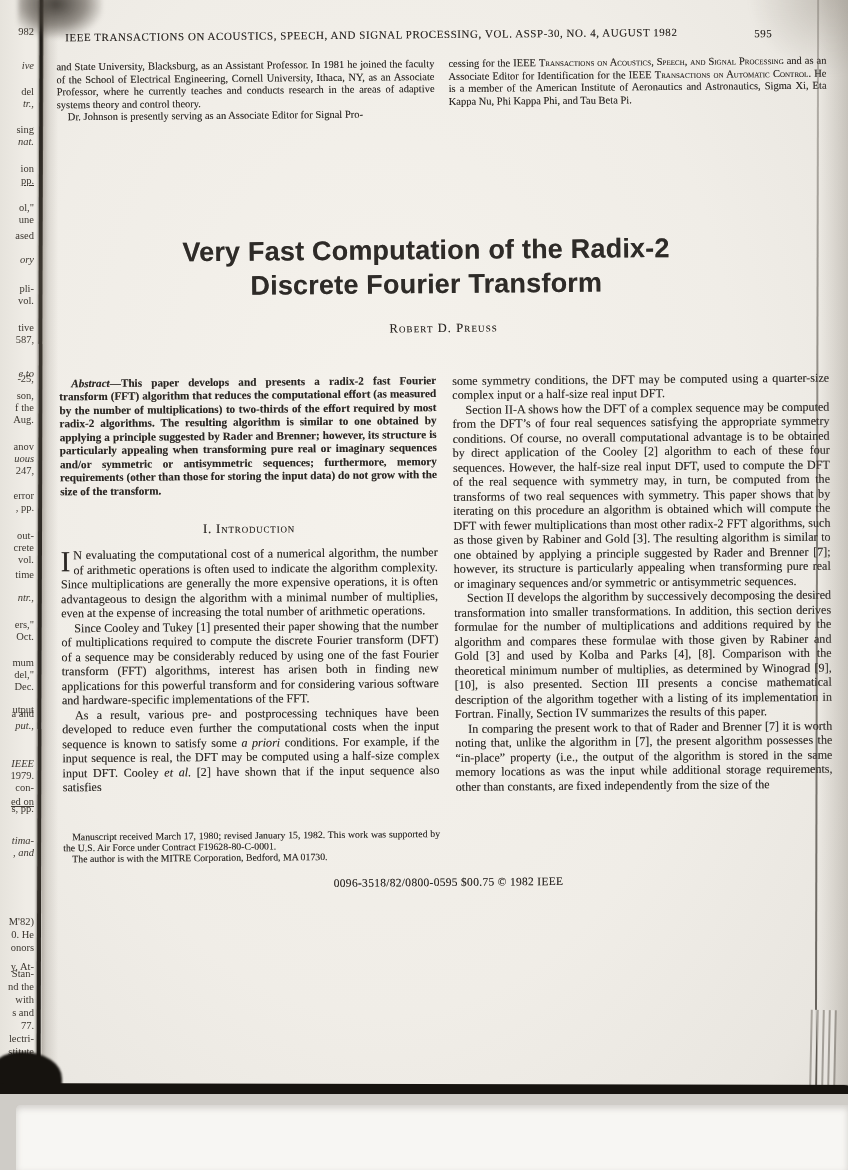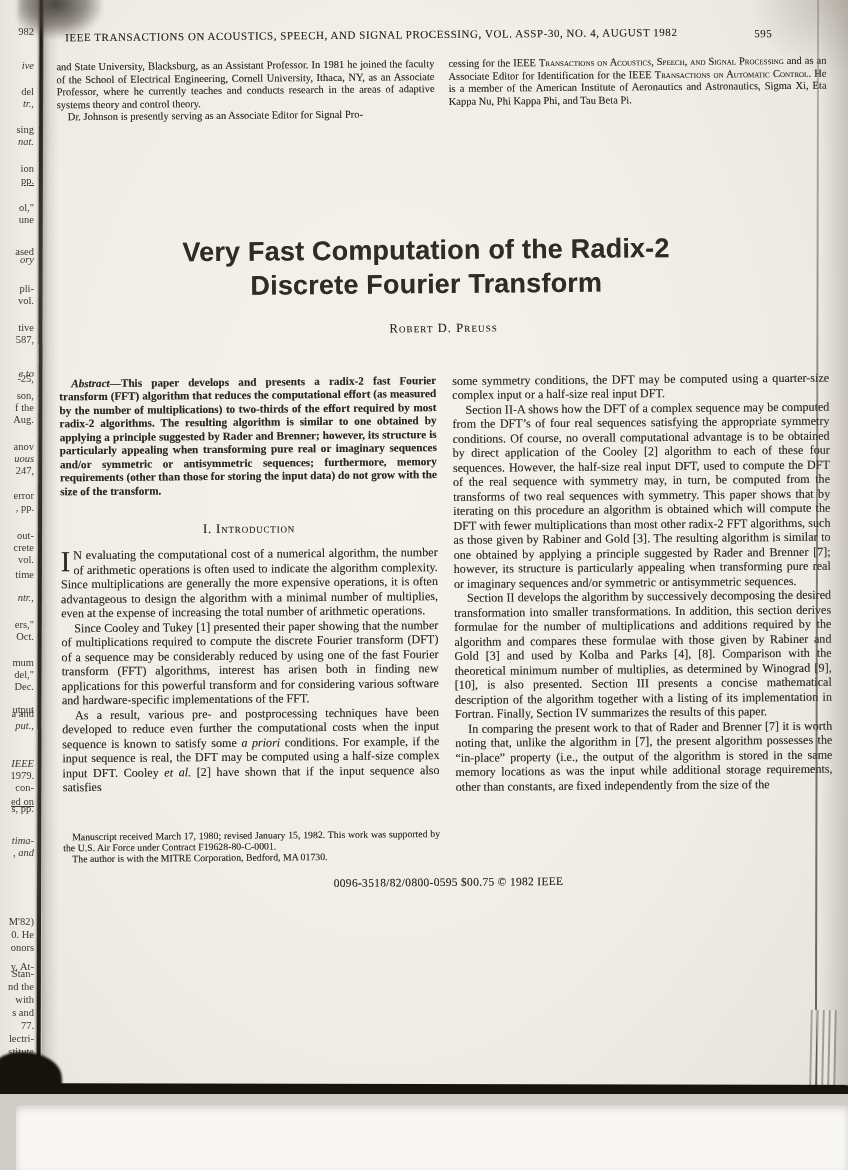--- a/index.html
+++ b/index.html
@@ -75,21 +75,21 @@
       <span class="frag" style="top: 26px;">982</span>
       <span class="frag seg-i" style="top: 60px;">ive</span>
       <span class="frag" style="top: 86px;">del</span>
       <span class="frag seg-i" style="top: 98px;">tr.,</span>
       <span class="frag" style="top: 124px;">sing</span>
       <span class="frag seg-i" style="top: 136px;">nat.</span>
       <span class="frag" style="top: 163px;">ion</span>
       <span class="frag" style="top: 175px; text-decoration: underline;">pp.</span>
       <span class="frag" style="top: 202px;">ol,"</span>
       <span class="frag" style="top: 214px;">une</span>
-      <span class="frag" style="top: 246px;">ased</span>
+      <span class="frag" style="top: 230px;">ased</span>
       <span class="frag seg-i" style="top: 254px;">ory</span>
       <span class="frag" style="top: 283px;">pli-</span>
       <span class="frag" style="top: 295px;">vol.</span>
       <span class="frag" style="top: 322px;">tive</span>
       <span class="frag" style="top: 334px;">587,</span>
       <span class="frag" style="top: 368px; font-style: italic;">e to</span>
       <span class="frag" style="top: 373px;">-25,</span>
       <span class="frag" style="top: 390px; text-align: center;">son,</span>
       <span class="frag" style="top: 402px;">f the</span>
       <span class="frag" style="top: 414px;">Aug.</span>

